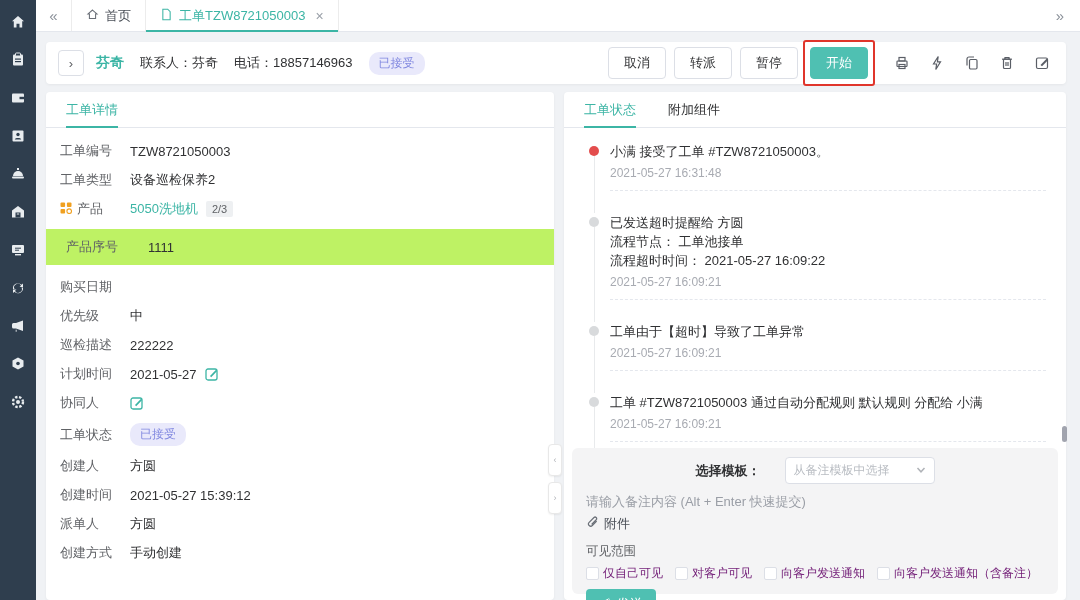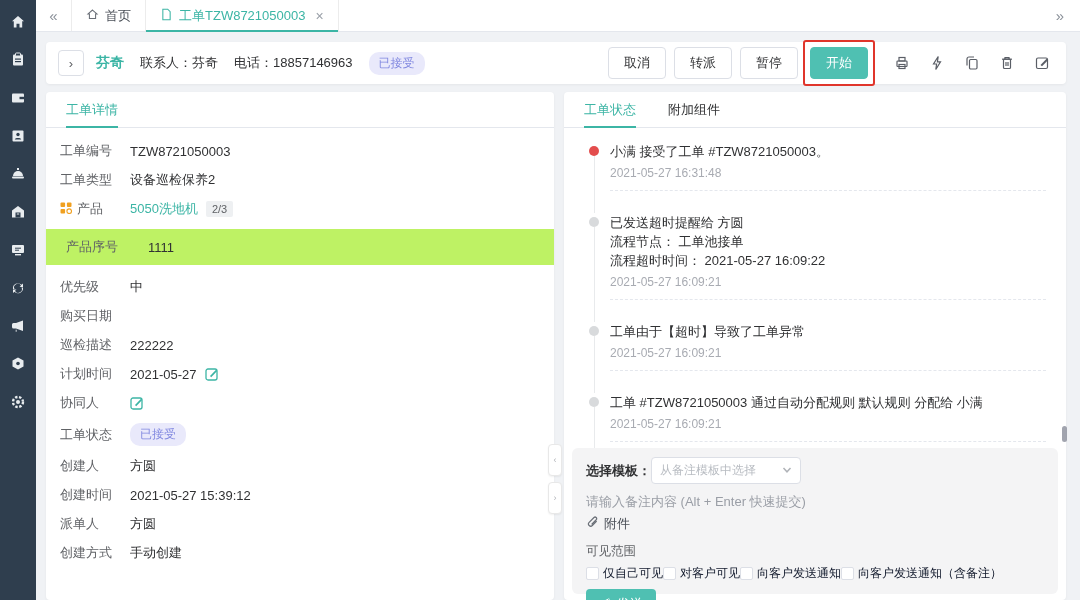--- a/index.html
+++ b/index.html
@@ -66,31 +66,31 @@
   .t-dot.red { background:#e34d4d; }
   .t-line { width:1px; flex:1; background:#e8eaec; }
   .t-body { flex:1; padding-bottom:10px; }
   .t-text { color:#303133; line-height:19px; }
   .t-text.orange { color:#e6a23c; }
   .t-time { color:#a8abb2; font-size:12px; margin-top:5px; }
   .t-sep { border-bottom:1px dashed #e4e7ed; margin:10px 0 12px 0; }
 
   
   .composer { position:absolute; left:8px; top:356px; width:486px; height:146px; background:#f4f4f5; border-radius:6px; padding:9px 14px; }
-  .c-row1 { display:flex; align-items:center; gap:0; }
+  .c-row1 { display:flex; align-items:center; gap:24px;justify-content:center; }
   .c-label { font-weight:bold; color:#303133; }
   .c-select { width:150px; height:27px; background:#fff; border:1px solid #dcdfe6; border-radius:4px; display:flex; align-items:center; justify-content:space-between; padding:0 8px; cursor:pointer; }
   .c-select .ph { color:#b8bcc2; font-size:12px; }
   .c-select svg { width:10px; height:10px; stroke:#b0b3b8; fill:none; stroke-width:1.5; }
   .c-note { display:block; width:100%; background:transparent; border:none; resize:none; outline:none; font-family:inherit; font-size:13px; color:#303133; margin-top:9px; height:18px; }
   .c-note::placeholder { color:#9a9ea6; }
   .c-attach { display:flex; align-items:center; gap:5px; color:#4a4f57; margin-top:4px; cursor:pointer; }
   .c-attach svg { width:13px; height:13px; stroke:#6a6f77; fill:none; stroke-width:1.3; }
   .c-scope { color:#606266; margin-top:10px; font-size:12.5px; }
-  .c-checks { display:flex; align-items:center; margin-top:5px; color:#0f172a; font-size:12px; white-space:nowrap; }
+  .c-checks { display:flex; align-items:center; gap:12px; margin-top:5px; color:#701a75; font-size:12px; white-space:nowrap; }
   .c-check { display:flex; align-items:center; gap:4px; cursor:pointer; }
   .c-box { width:13px; height:13px; background:#fff; border:1px solid #dcdfe6; border-radius:2px; flex-shrink:0; }
   .btn-send { margin-top:7px; background:#4fc0b2; color:#fff; border:none; border-radius:4px; padding:6px 13px; font-size:13px; display:flex; align-items:center; gap:6px; cursor:pointer; font-family:inherit; }
   .btn-send svg { width:12px; height:12px; fill:#fff; }
 
   
   .split-handle { position:absolute; width:14px; height:32px; background:#fff; border:1px solid #e8e8e8; border-radius:4px; box-shadow:0 1px 2px rgba(0,0,0,.06); color:#b0b3b8; font-size:9px; display:flex; align-items:center; justify-content:center; cursor:pointer; z-index:6; }
   .sh-left { left:548px; top:444px; }
   .sh-right { left:548px; top:482px; }
 
@@ -275,26 +275,26 @@
       <span class="f-value">
         <span class="f-link">5050洗地机</span>
         <span class="badge-gray">2/3</span>
       </span>
     </div>
     <div class="f-row-band">
       <span class="f-label">产品序号</span>
       <span class="f-value">1111</span>
     </div>
     <div class="f-row">
+      <span class="f-label">购买日期</span>
+      <span class="f-value"></span>
+    </div>
+    <div class="f-row">
       <span class="f-label">优先级</span>
       <span class="f-value">中</span>
-    </div>
-    <div class="f-row">
-      <span class="f-label">购买日期</span>
-      <span class="f-value"></span>
     </div>
     <div class="f-row">
       <span class="f-label">巡检描述</span>
       <span class="f-value">222222</span>
     </div>
     <div class="f-row">
       <span class="f-label">计划时间</span>
       <span class="f-value">
         <span>2021-05-27</span>
         <span class="edit-ic"><svg viewBox="0 0 14 14">

